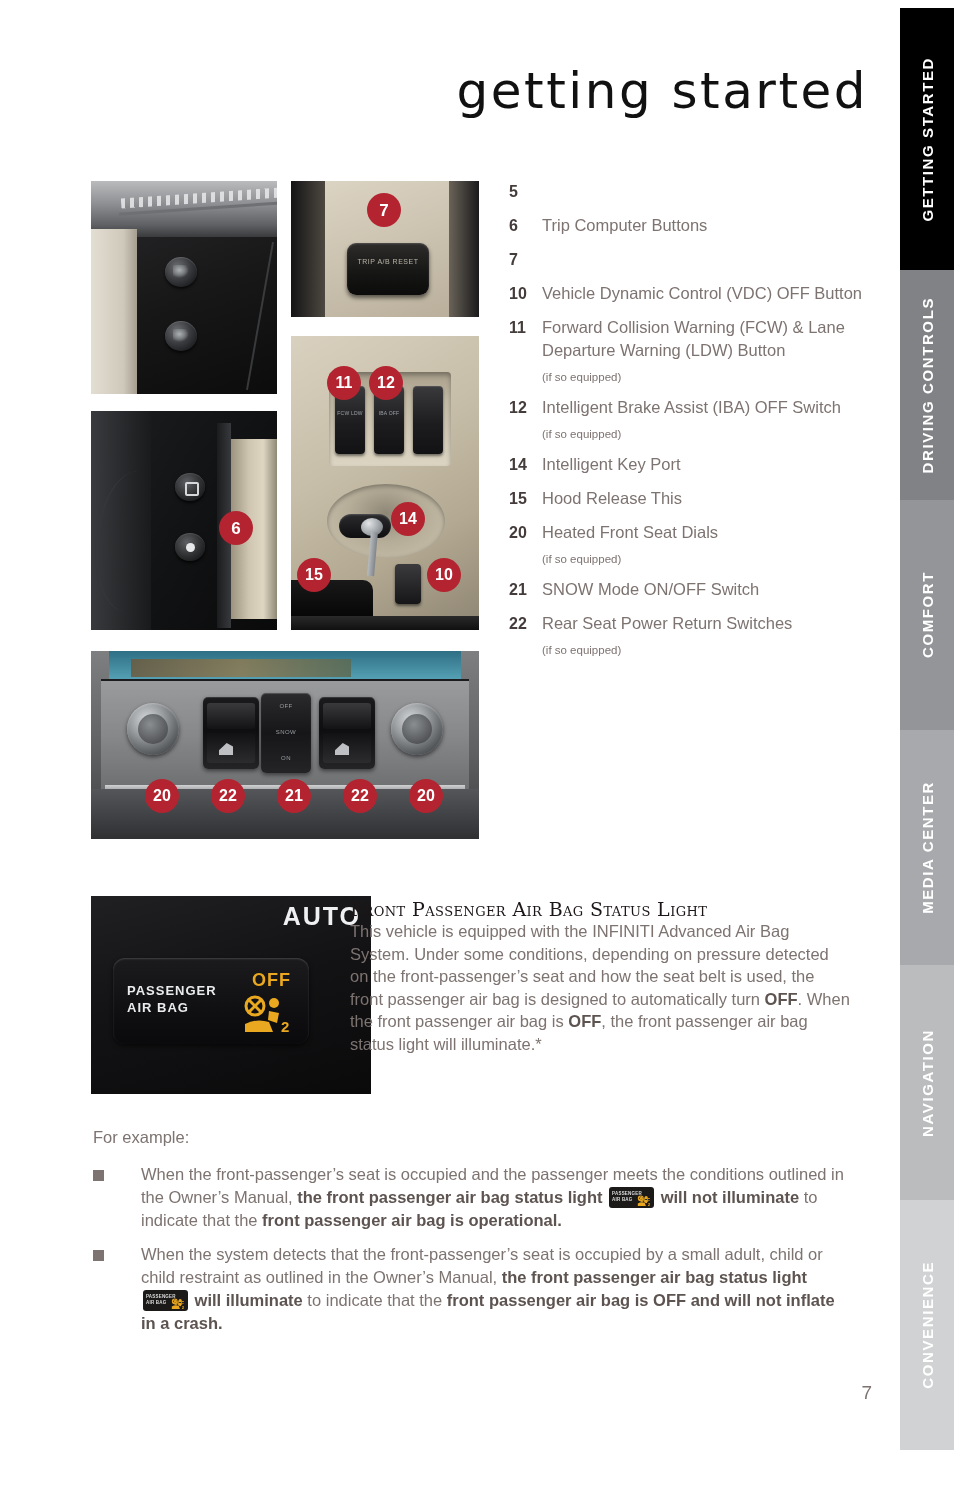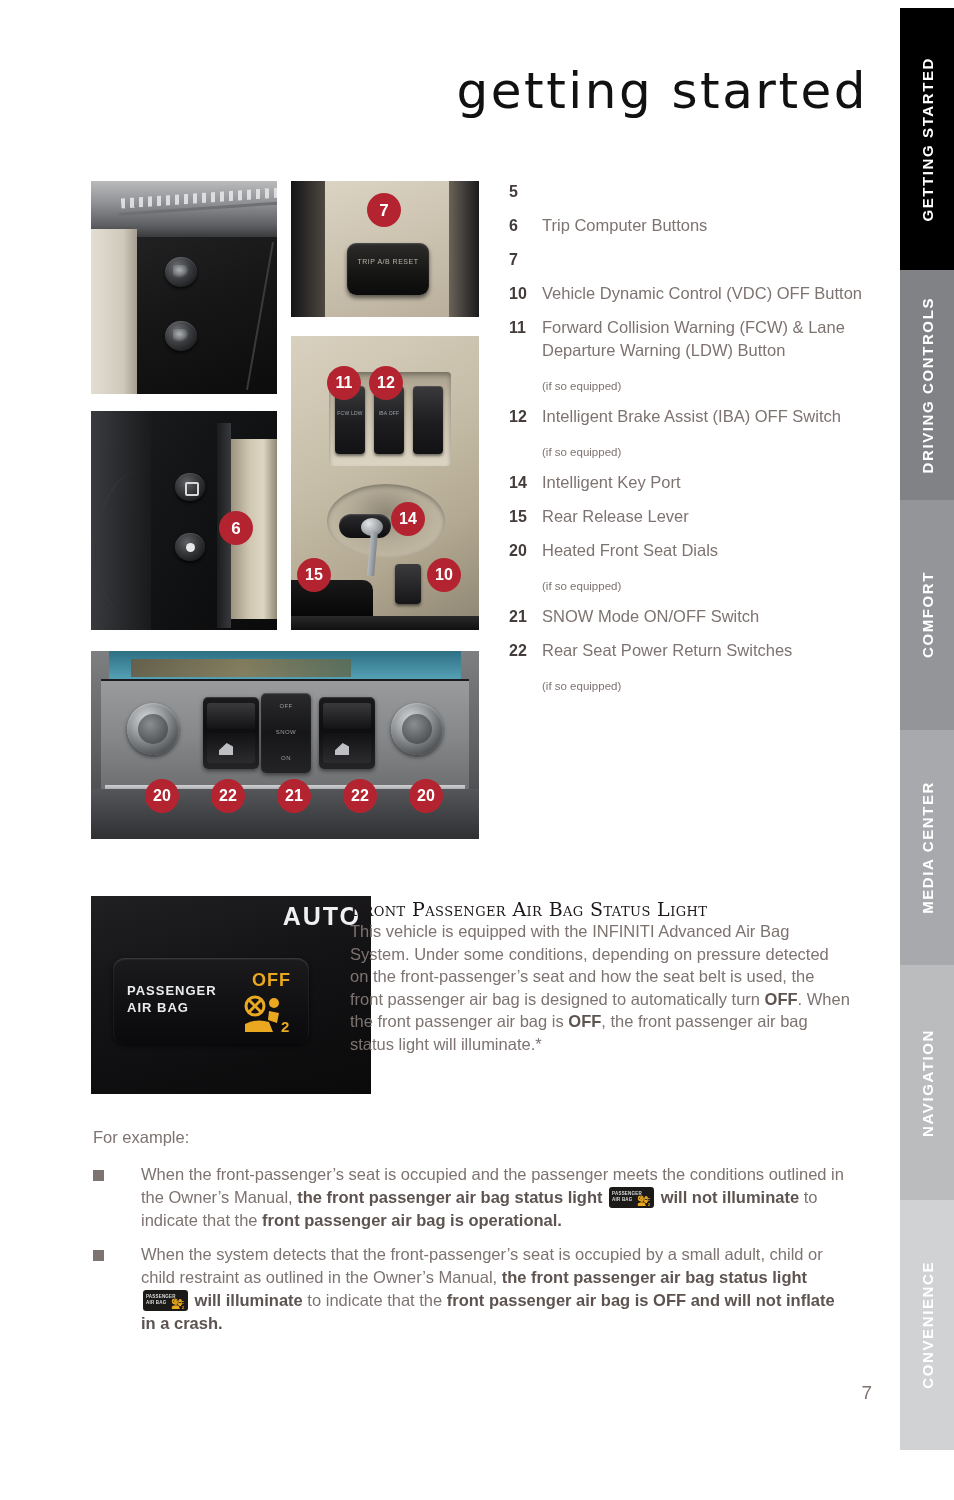--- a/index.html
+++ b/index.html
@@ -172,21 +172,21 @@
   .item-num{
     width:33px;flex:0 0 33px;
     font-size:16px;font-weight:bold;color:#443c3a;
     font-family:"Liberation Sans",sans-serif;
     line-height:23px;
   }
   .item-text{
     font-size:16.5px;color:#7d7370;line-height:23px;
     font-family:"Liberation Sans",sans-serif;
   }
-  .item-sub{display:block;font-size:11.5px;color:#7d7370;line-height:15px;margin-top:17px;}
+  .item-sub{display:block;font-size:11.5px;color:#7d7370;line-height:15px;margin-top:8px;}
 
   
   .airbag-section{position:absolute;left:350px;top:898px;width:500px;}
   .ab-heading{
     font-size:19px;color:#1c1617;
     font-family:"DejaVu Serif",serif;
     font-variant:small-caps;
     letter-spacing:.4px;
   }
   .ab-body{font-size:16.5px;line-height:22.5px;color:#7d7370;font-family:"Liberation Sans",sans-serif;}
@@ -382,21 +382,21 @@
       <div class="item">
         <div class="item-num">12</div>
         <div class="item-text">Intelligent Brake Assist (IBA) OFF Switch<span class="item-sub">(if so equipped)</span></div>
       </div>
       <div class="item">
         <div class="item-num">14</div>
         <div class="item-text">Intelligent Key Port</div>
       </div>
       <div class="item">
         <div class="item-num">15</div>
-        <div class="item-text">Rear Release Lever</div>
+        <div class="item-text">Hood Release This</div>
       </div>
       <div class="item">
         <div class="item-num">20</div>
         <div class="item-text">Heated Front Seat Dials<span class="item-sub">(if so equipped)</span></div>
       </div>
       <div class="item">
         <div class="item-num">21</div>
         <div class="item-text">SNOW Mode ON/OFF Switch</div>
       </div>
       <div class="item">

